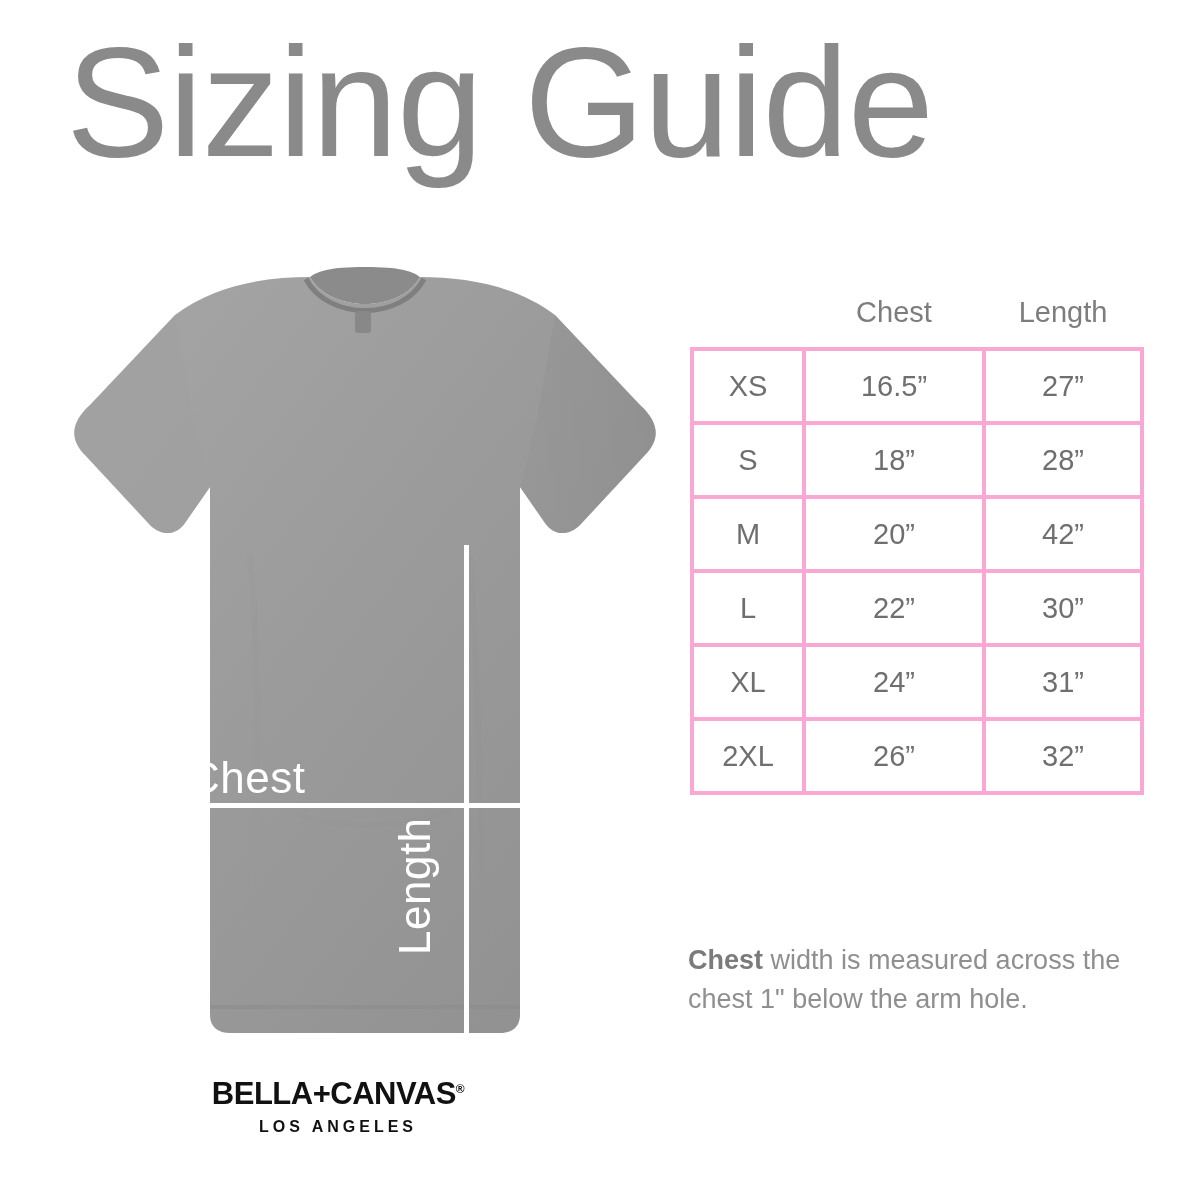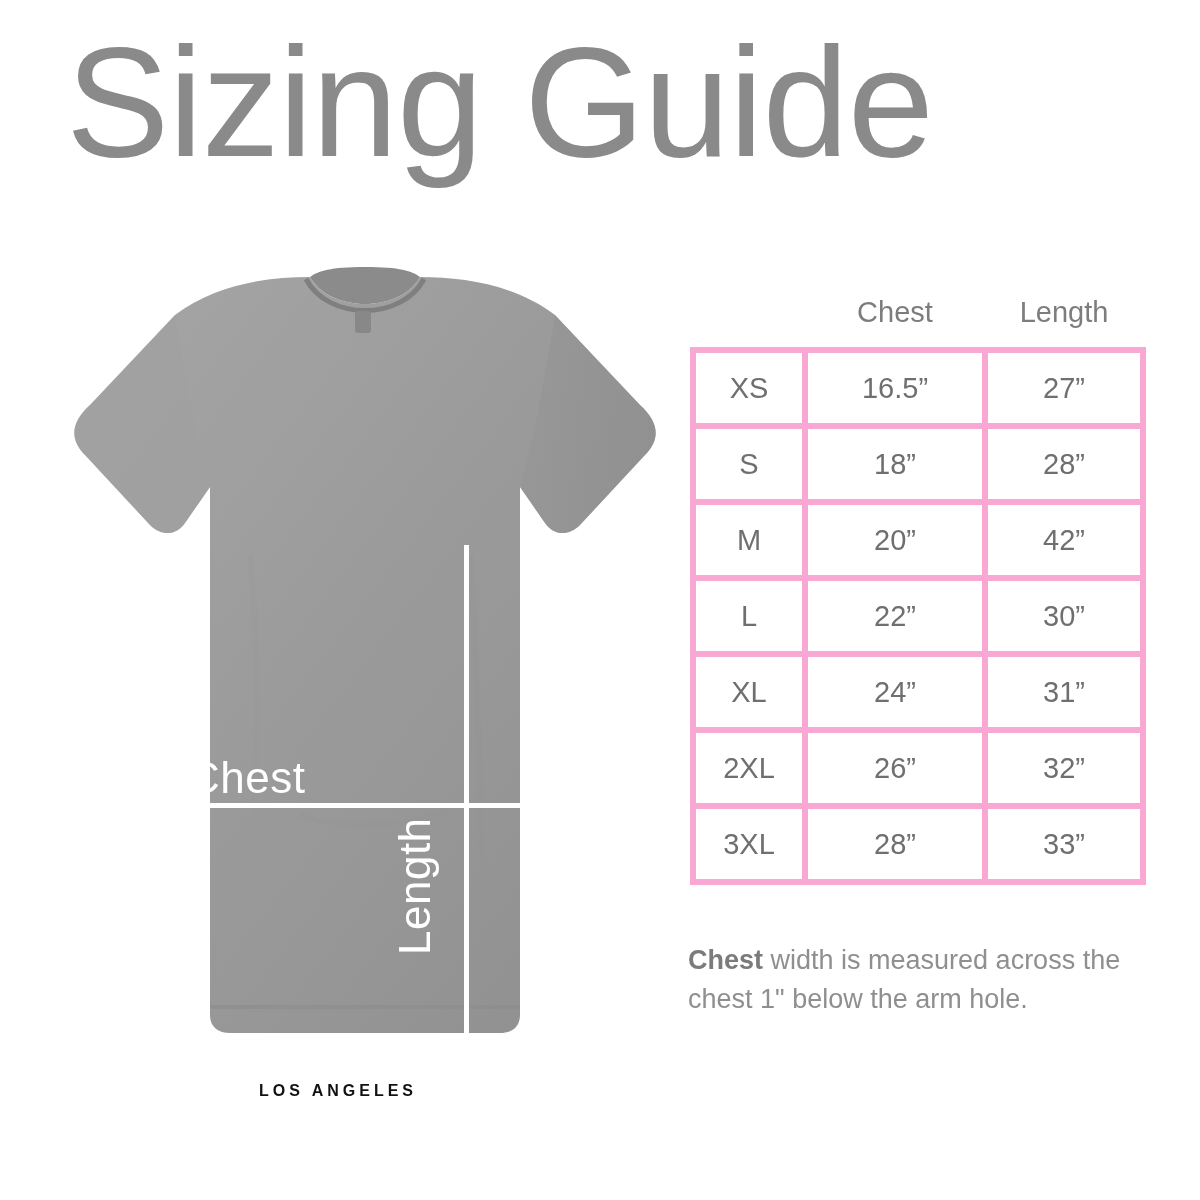--- a/index.html
+++ b/index.html
@@ -124,21 +124,21 @@
   }
   table.size-table th {
     font-size: 29px;
     font-weight: 400;
     color: #7d7d7d;
     padding: 6px 0 18px 0;
     border: none;
     background: transparent;
   }
   table.size-table td {
-    border: 6px solid #f9a8d4;
+    border: 4px solid #f9a8d4;
     height: 68px;
     text-align: center;
     font-size: 29px;
     font-weight: 400;
     color: #6f6f6f;
   }
   table.size-table col.c-size { width: 112px; }
   table.size-table col.c-chest { width: 180px; }
   table.size-table col.c-length { width: 158px; }
 
@@ -217,20 +217,23 @@
     <path d="M210 752 L 520 752" stroke="#8c8c8c" stroke-width="4" opacity="0.6" fill="none"></path>
   </svg>
 
   <div class="measure-line chest-line"></div>
   <div class="measure-line length-line"></div>
   <div class="chest-label">Chest</div>
   <div class="length-label">Length</div>
 </div>
 
 <div class="brand">
+  <div class="brand-name">
+    <span>BELLA+CANVAS</span><sup>®</sup>
+  </div>
   <div class="brand-sub">LOS ANGELES</div>
 </div>
 
 <div class="table-wrap">
   <table class="size-table">
     <colgroup>
       <col class="c-size">
         <col class="c-chest">
         <col class="c-length">
     </colgroup>
@@ -265,25 +268,20 @@
       <tr>
         <td>XL</td>
         <td>24”</td>
         <td>31”</td>
       </tr>
       <tr>
         <td>2XL</td>
         <td>26”</td>
         <td>32”</td>
       </tr>
-      <tr>
-        <td>3XL</td>
-        <td>28”</td>
-        <td>33”</td>
-      </tr>
     </tbody>
   </table>
 </div>
 
 <div class="notes">
   <p class="note-p">
     <b>Chest</b><span> width is measured across the chest 1" below the arm hole.</span>
   </p>
 </div>
 

